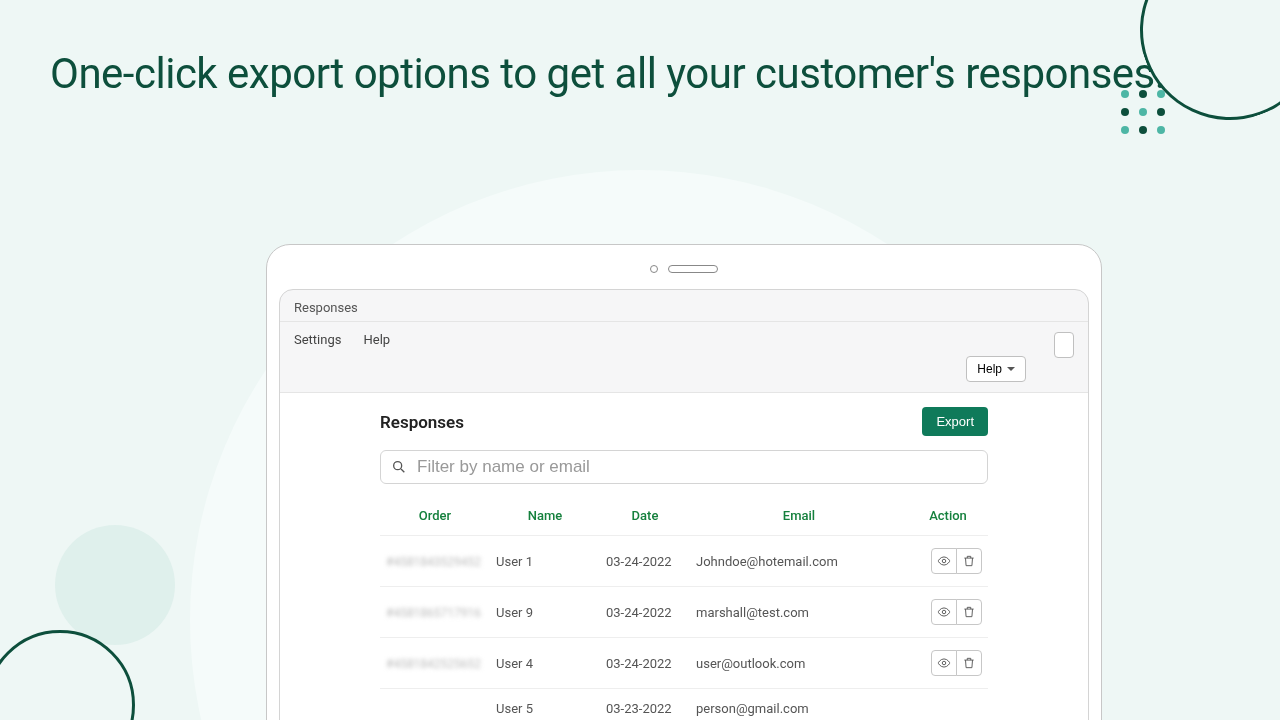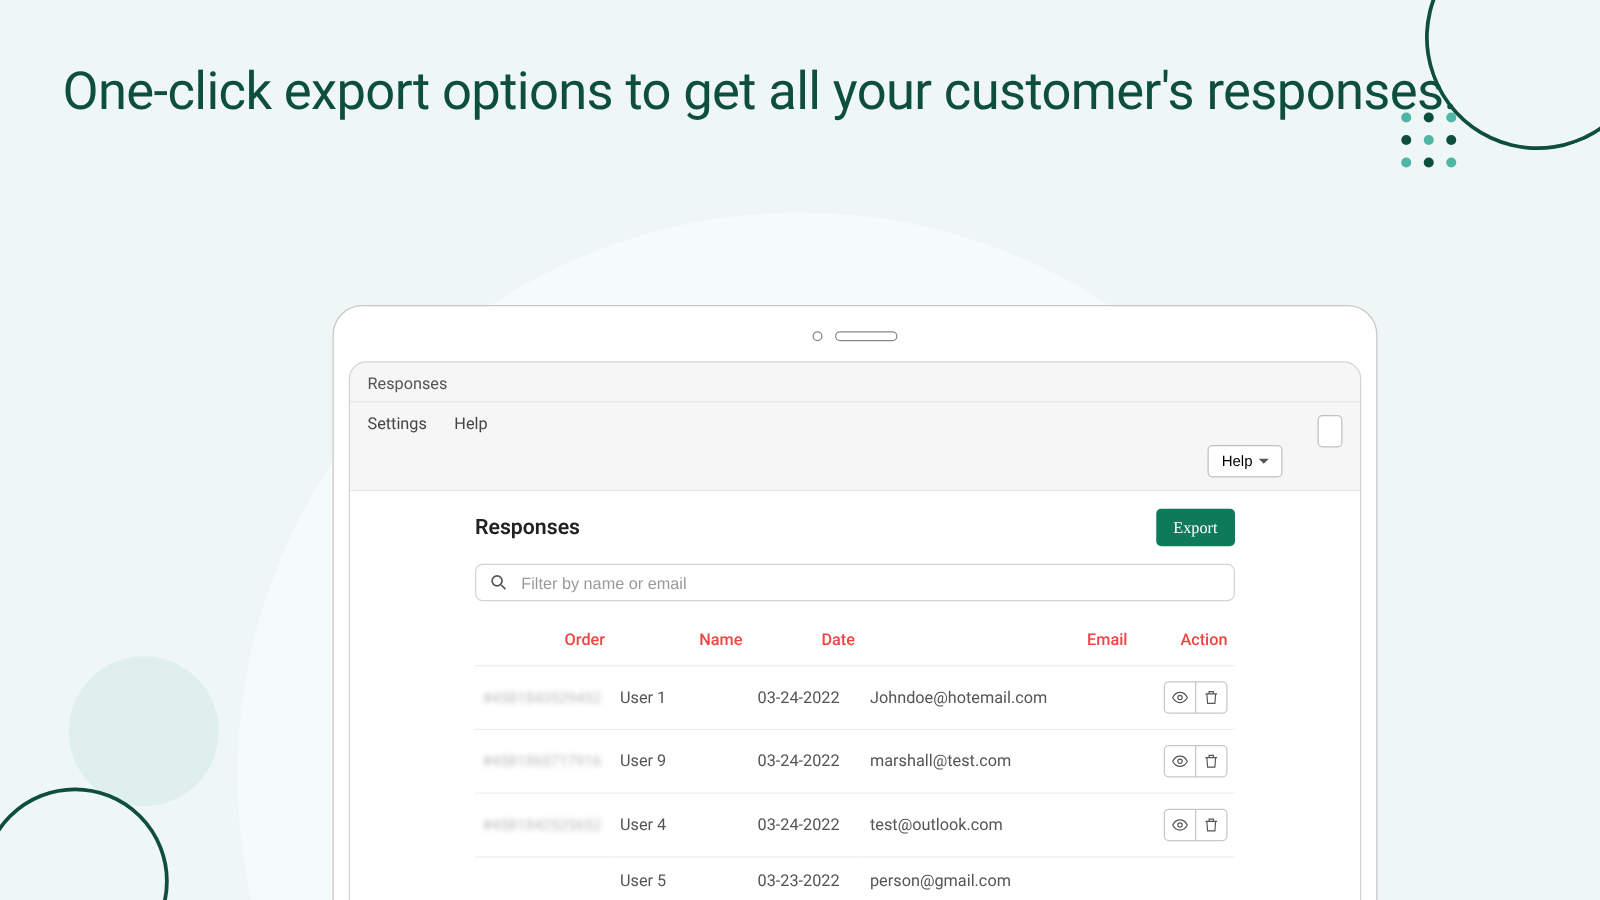--- a/index.html
+++ b/index.html
@@ -181,46 +181,45 @@
 }
 .export-btn {
   background: #0f7a5a;
   color: #fff;
   border: none;
   border-radius: 4px;
   padding: 7px 14px;
   font-size: 13px;
   font-weight: 500;
   cursor: pointer;
-  font-family: Liberation Serif, serif;
 }
 .search-wrap {
   display: flex;
   align-items: center;
   border: 1px solid #d4d4d4;
   border-radius: 6px;
   padding: 6px 10px;
   background: #fff;
   margin-bottom: 16px;
 }
 .search-wrap input {
   border: none;
   outline: none;
   flex: 1;
-  font-size: 13px;
+  font-size: 17px;
   padding-left: 10px;
   color: #ef4444;
 }
 .search-wrap input::placeholder { color: #999; }
 .search-icon { width:16px; height:16px; stroke:#555; fill:none; }
 .tbl { width: 100%; border-collapse: collapse; font-size: 13px; }
 .tbl th {
-  text-align: right;
+  text-align: center;
   font-weight: 500;
-  color: #ef4444;
+  color: #15803d;
   padding: 8px 6px 12px;
 }
 .tbl td {
   padding: 12px 6px;
   border-top: 1px solid #eee;
   color: #555;
   vertical-align: middle;
 }
 .blur-order {
   color: #bbb;
@@ -343,21 +342,21 @@
                 </button><button class="icon-btn">
                   <svg viewBox="0 0 24 24">
                     <path d="M4 7h16M9 7V4h6v3M6 7l1 13h10l1-13"></path>
                   </svg>
                 </button></td>
             </tr>
             <tr>
               <td><span class="blur-order">#4581842525652</span></td>
               <td>User 4</td>
               <td>03-24-2022</td>
-              <td>test@outlook.com</td>
+              <td>user@outlook.com</td>
               <td class="actions-cell"><button class="icon-btn">
                   <svg viewBox="0 0 24 24">
                     <path d="M2 12s3.5-7 10-7 10 7 10 7-3.5 7-10 7S2 12 2 12z"></path>
                     <circle cx="12" cy="12" r="3"></circle>
                   </svg>
                 </button><button class="icon-btn">
                   <svg viewBox="0 0 24 24">
                     <path d="M4 7h16M9 7V4h6v3M6 7l1 13h10l1-13"></path>
                   </svg>
                 </button></td>

